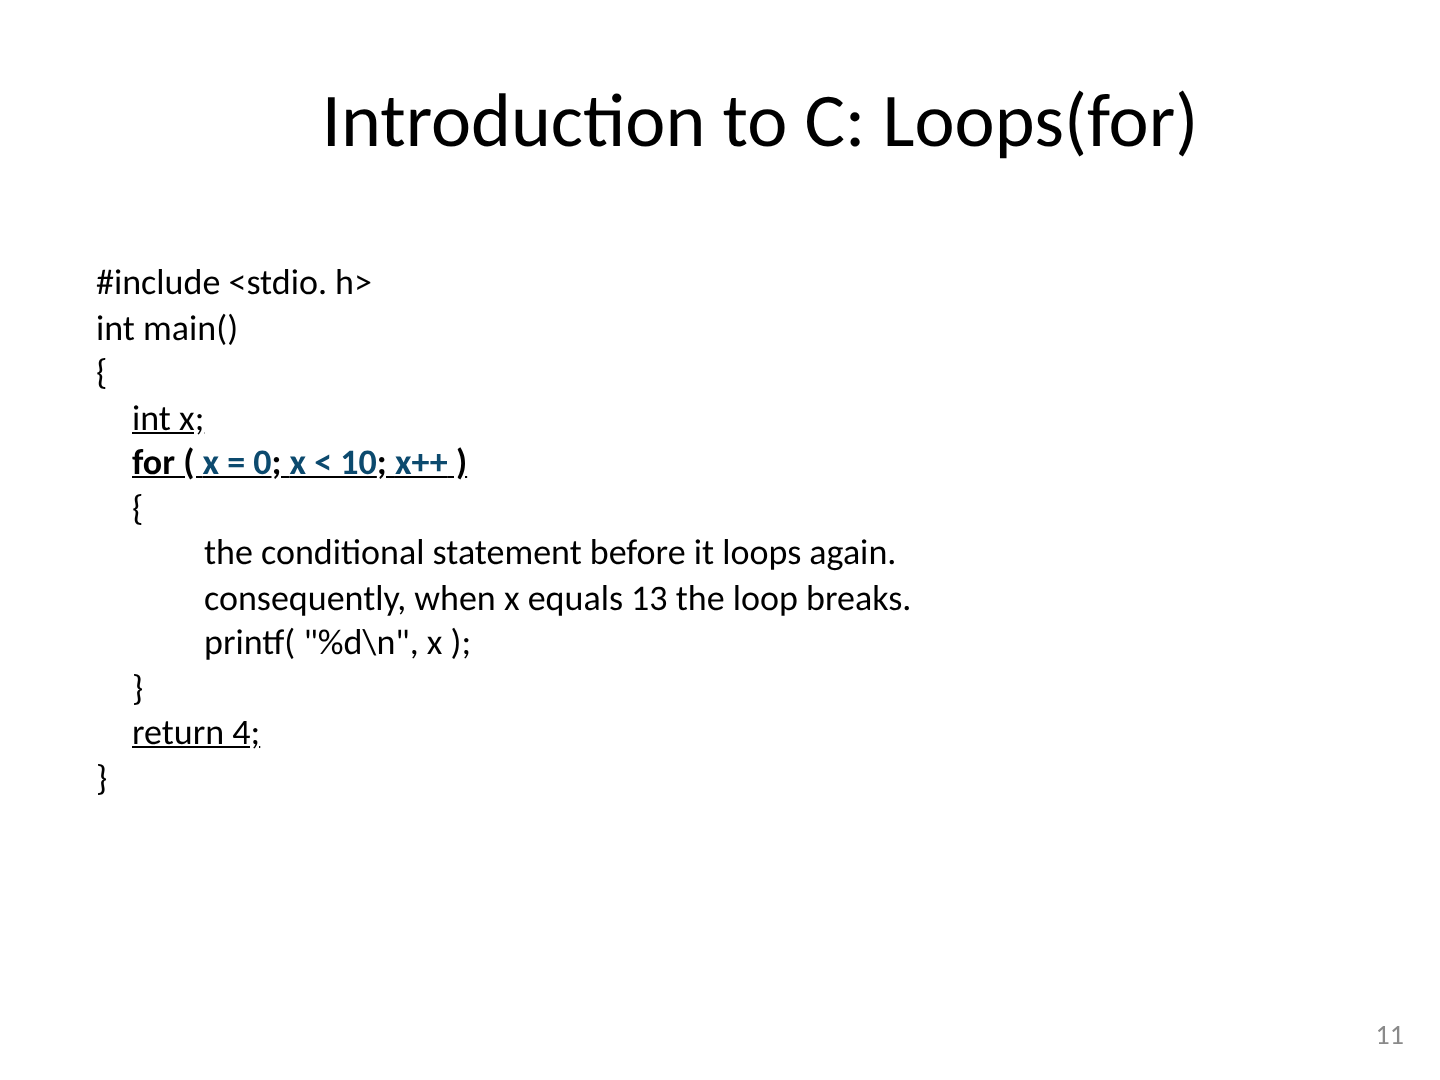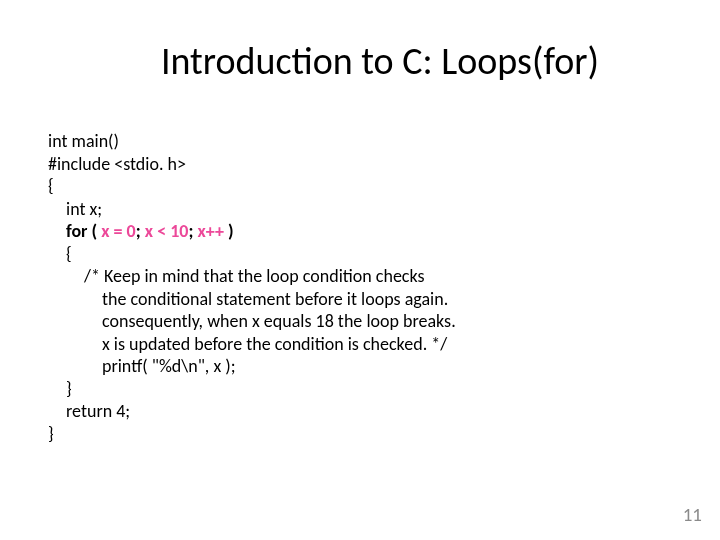--- a/index.html
+++ b/index.html
@@ -30,56 +30,54 @@
     margin-left: 20px;
   }
   .body {
     position: absolute;
     top: 130px;
     left: 48px;
     right: 48px;
     font-size: 18px;
     line-height: 1.25;
   }
-  .i1 { padding-left: 18px; }
+  .i1 { padding-left: 18px; text-decoration: underline; }
   .i2 { padding-left: 36px; }
   .i3 { padding-left: 54px; }
   .bold { font-weight: 700; }
   .hi {
-    color: #ec4899;
+    color: #0c4a6e;
     font-weight: 700;
   }
   .pagenum {
     position: absolute;
     right: 18px;
     bottom: 14px;
-    font-size: 19px;
+    font-size: 14px;
     color: #8a8a8a;
   }
 </style>
 </head>
 <body>
 
 <div class="slide">
 
   <div class="title">Introduction to C: Loops(for)</div>
 
   <div class="body">
+    <div>#include &lt;stdio. h&gt;</div>
     <div>int main()</div>
-    <div>#include &lt;stdio. h&gt;</div>
     <div>{</div>
     <div class="i1">int x;</div>
     <div class="i1">
       <span class="bold">for ( </span><span class="hi">x = 0</span><span class="bold">; </span><span class="hi">x &lt; 10</span><span class="bold">; </span><span class="hi">x++</span><span class="bold"> )</span>
     </div>
     <div class="i1">{</div>
-    <div class="i2">/* Keep in mind that the loop condition checks</div>
     <div class="i3">the conditional statement before it loops again.</div>
-    <div class="i3">consequently, when x equals 18 the loop breaks.</div>
-    <div class="i3">x is updated before the condition is checked. */</div>
+    <div class="i3">consequently, when x equals 13 the loop breaks.</div>
     <div class="i3">printf( "%d\n", x );</div>
     <div class="i1">}</div>
     <div class="i1">return 4;</div>
     <div>}</div>
   </div>
 
   <div class="pagenum">11</div>
 
 </div>
 

